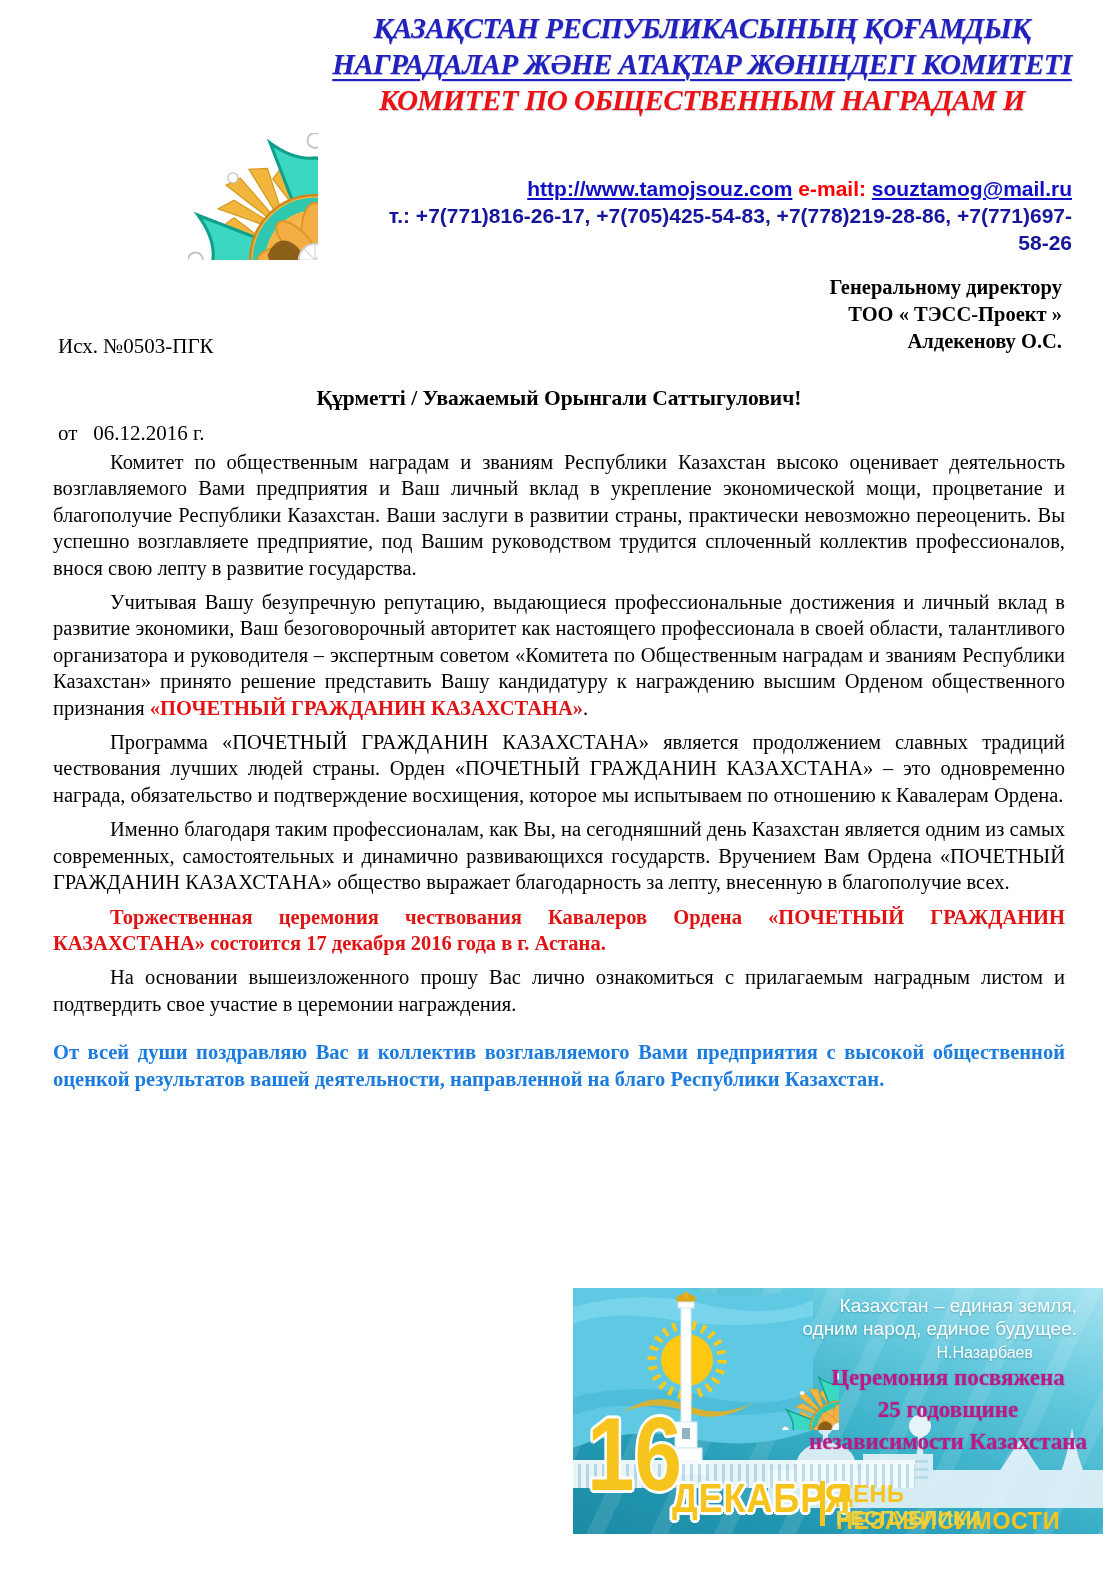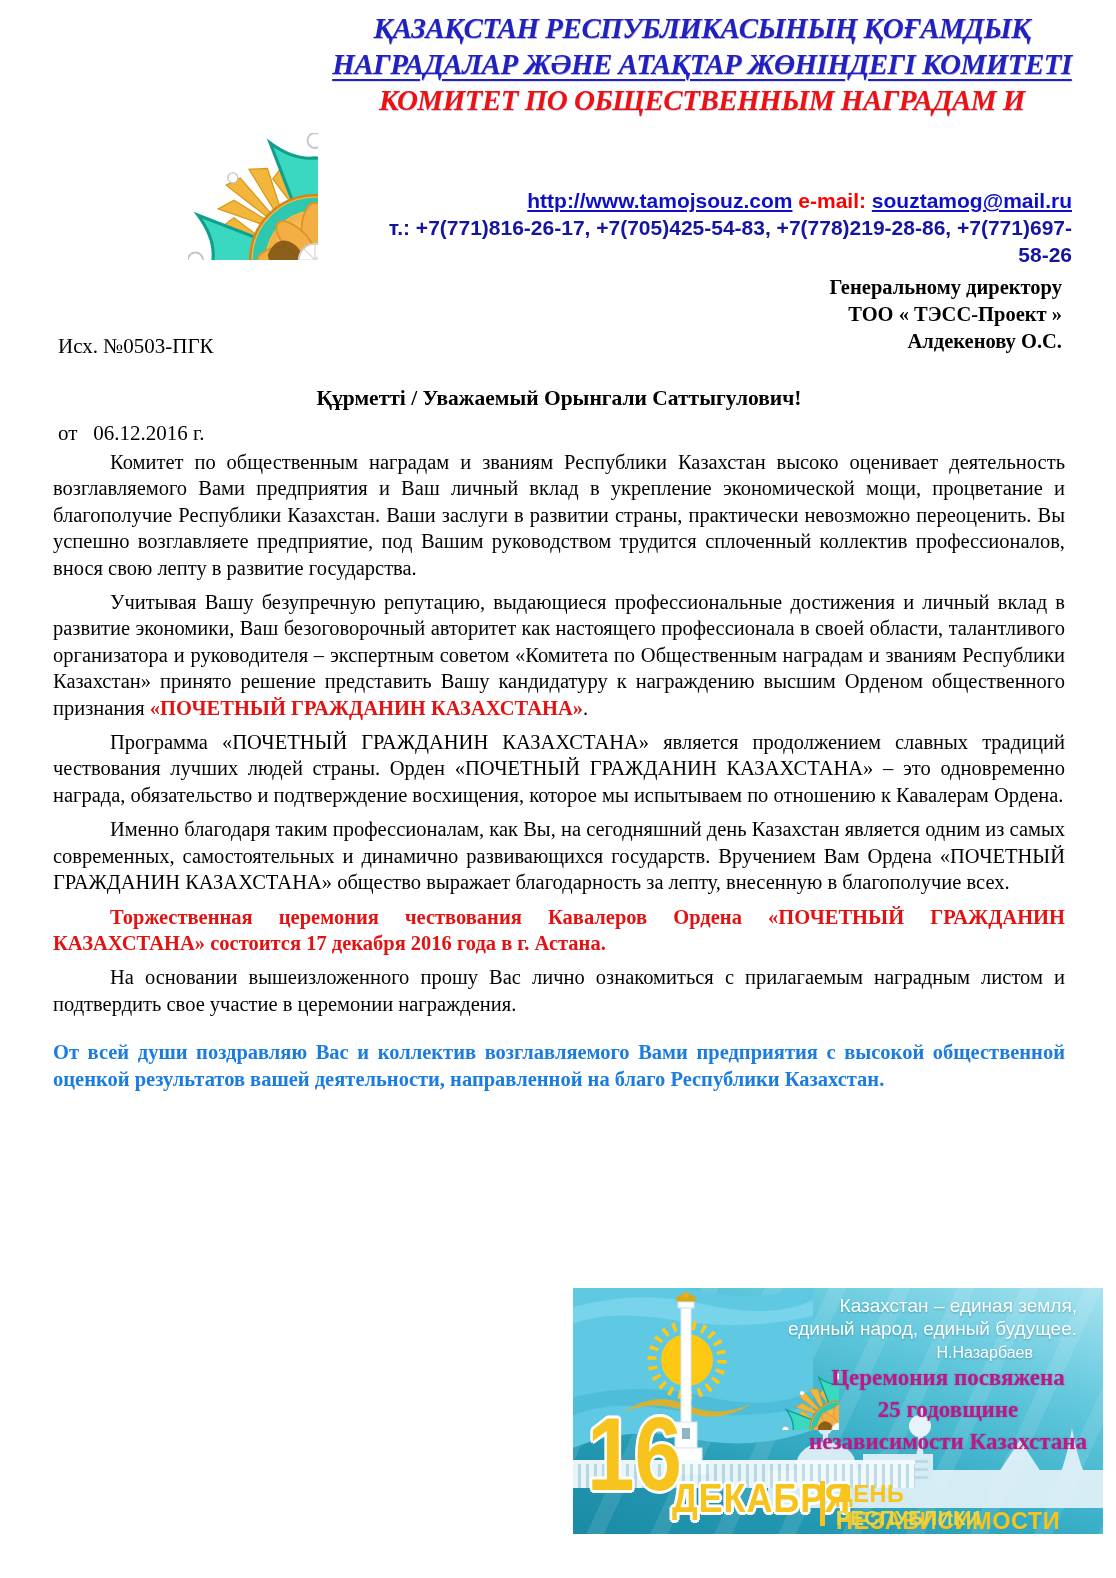--- a/index.html
+++ b/index.html
@@ -7,21 +7,21 @@
         font-family:"Liberation Serif",serif;color:#000;}
 
   
   .emblem-top{position:absolute;left:58px;top:6px;width:260px;height:254px;}
   .title{position:absolute;left:322px;top:10px;width:760px;text-align:center;
          font-style:italic;font-weight:bold;font-size:29px;line-height:36px;letter-spacing:-0.5px;}
   .title .kk{color:#2121bd;text-shadow:0.5px 0.5px 0 rgba(33,33,189,.35);}
   .title .ru{color:#ee1111;text-shadow:0.5px 0.5px 0 rgba(40,40,160,.25);}
   .title .kk2{text-decoration:underline;text-decoration-thickness:1.5px;text-underline-offset:5px;}
 
-  .contact{position:absolute;left:340px;top:187px;width:732px;text-align:right;
+  .contact{position:absolute;left:340px;top:175px;width:732px;text-align:right;
            font-family:"Liberation Sans",sans-serif;font-weight:bold;font-size:21px;line-height:27px;}
   .weblink{color:#0f0fc8;text-decoration:underline;}
   .email-label{color:#ff0000;}
   .phones{color:#15159e;}
 
   .ref{position:absolute;left:58px;top:274px;font-size:21px;line-height:29px;white-space:pre-wrap;}
   .addressee{position:absolute;right:42px;top:274px;text-align:right;font-weight:bold;
              font-size:20.5px;line-height:27px;}
 
   .salutation{position:absolute;left:45px;top:386px;width:1028px;text-align:center;
@@ -224,21 +224,21 @@
     </svg>
 
     <div class="layer b-colonnade"></div>
 
     <svg class="layer" style="left:152px;top:28px;width:114px;height:114px" viewBox="-102 -102 204 204">
       <use href="#order-emblem"></use>
     </svg>
 
     <div class="layer b-quote">
       <div>Казахстан – единая земля,</div>
-      <div>единый народ, единый будущее.</div>
+      <div>одним народ, единое будущее.</div>
     </div>
     <div class="layer b-author">Н.Назарбаев</div>
 
     <div class="layer b-cer">
       <div>Церемония посвяжена</div>
       <div>25 годовщине</div>
       <div>независимости Казахстана</div>
     </div>
 
     <div class="layer b-day yel-outline">16</div>

